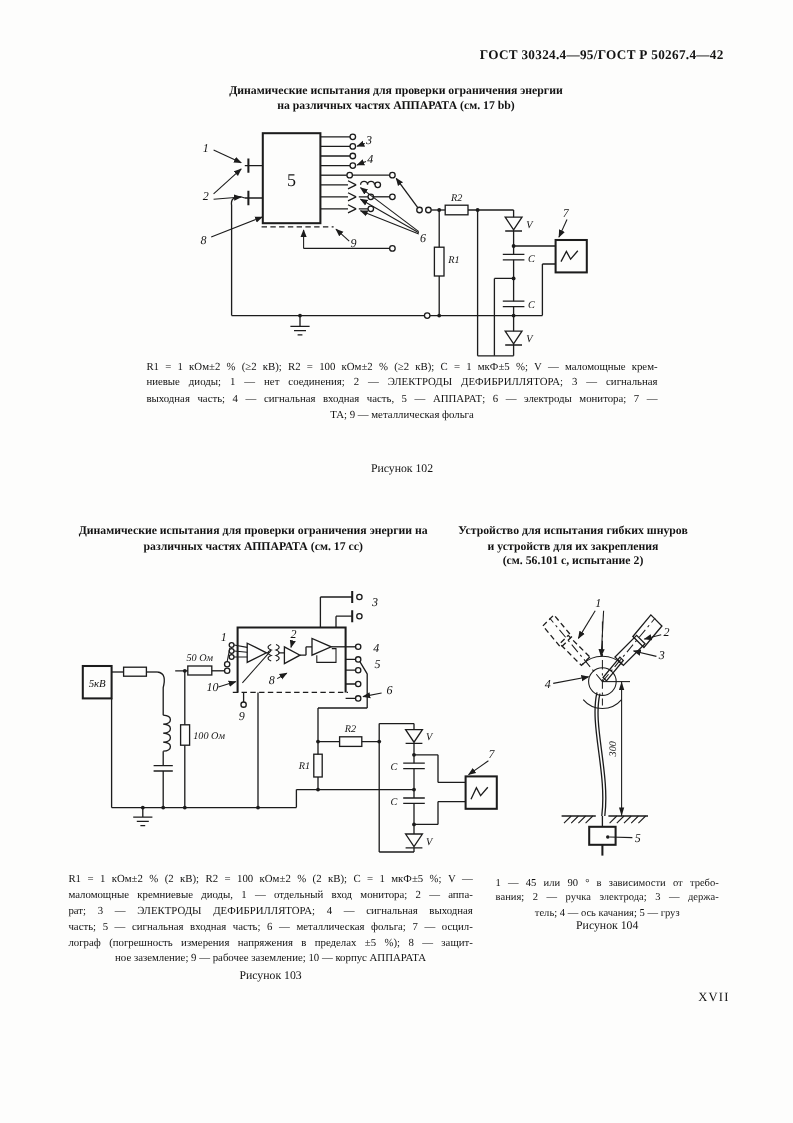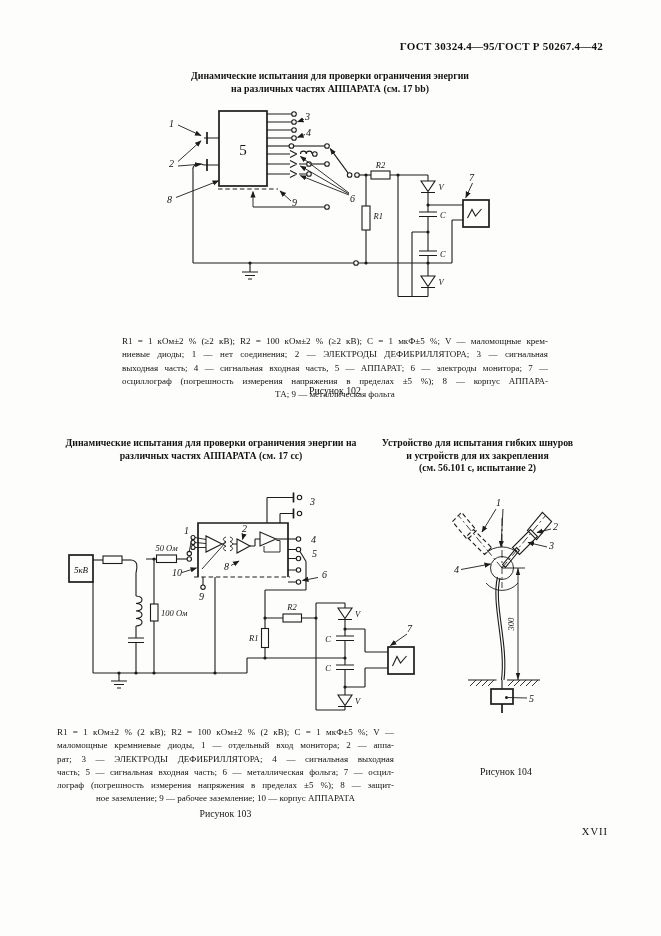--- a/index.html
+++ b/index.html
@@ -145,25 +145,24 @@
       <path class="w" d="M261,170 H275 L268,180.5 Z M261,181.5 H275"></path>
       <text class="comp" x="278.5" y="179">V</text>
       <path class="w" d="M268,181.5 V190.5 M238,69 V190.5 M238,190.5 H268"></path>
     </g>
     <g>
       <rect class="w thk" x="303" y="94" width="26" height="27"></rect>
       <path class="w" d="M307.5,112 L312,103.5 L315.5,110 L321.5,103"></path>
     </g>
   </svg>
 
-  <div class="abs cap" style="left:122px; top:299px; width:426px;margin-top:36px;">
+  <div class="abs cap" style="left:122px; top:299px; width:426px;">
     <div class="jl">R1 = 1 кОм±2 % (≥2 кВ); R2 = 100 кОм±2 % (≥2 кВ); С = 1 мкФ±5 %; V — маломощные крем-</div>
     <div class="jl">ниевые диоды; 1 — нет соединения; 2 — ЭЛЕКТРОДЫ ДЕФИБРИЛЛЯТОРА; 3 — сигнальная</div>
     <div class="jl">выходная часть; 4 — сигнальная входная часть, 5 — АППАРАТ; 6 — электроды монитора; 7 —</div>
-    <div class="jl">осциллограф (погрешность измерения напряжения в пределах ±5 %); 8 — корпус АППАРА-</div>
     <div class="cl">ТА; 9 — металлическая фольга</div>
   </div>
   <div class="abs ris" style="left:122px; top:371px; width:426px;margin-top:14px;">Рисунок 102</div>
 
   <div class="abs ttl" style="left:60px; top:437px; width:302px;">
     <div>Динамические испытания для проверки ограничения энергии на</div>
     <div>различных частях АППАРАТА (см. 17 сс)</div>
   </div>
   <div class="abs ttl" style="left:375px; top:437px; width:205px;">
     <div>Устройство для испытания гибких шнуров</div>
@@ -357,17 +356,22 @@
   <div class="abs cap" style="left:57px; top:726px; width:337px;">
     <div class="jl">R1 = 1 кОм±2 % (2 кВ); R2 = 100 кОм±2 % (2 кВ); С = 1 мкФ±5 %; V —</div>
     <div class="jl">маломощные кремниевые диоды, 1 — отдельный вход монитора; 2 — аппа-</div>
     <div class="jl">рат; 3 — ЭЛЕКТРОДЫ ДЕФИБРИЛЛЯТОРА; 4 — сигнальная выходная</div>
     <div class="jl">часть; 5 — сигнальная входная часть; 6 — металлическая фольга; 7 — осцил-</div>
     <div class="jl">лограф (погрешность измерения напряжения в пределах ±5 %); 8 — защит-</div>
     <div class="cl">ное заземление; 9 — рабочее заземление; 10 — корпус АППАРАТА</div>
   </div>
   <div class="abs ris" style="left:57px; top:808px; width:337px;">Рисунок 103</div>
 
+  <div class="abs cap104" style="left:413px; top:729px; width:186px;">
+    <div class="jl">1 — 45 или 90 ° в зависимости от требо-</div>
+    <div class="jl">вания; 2 — ручка электрода; 3 — держа-</div>
+    <div class="cl">тель; 4 — ось качания; 5 — груз</div>
+  </div>
   <div class="abs ris" style="left:413px; top:766px; width:186px;">Рисунок 104</div>
 
   <div class="abs pagenum" style="right:53px; top:826px;text-align:center;">XVII</div>
 
 </div>
 
 </body></html>

